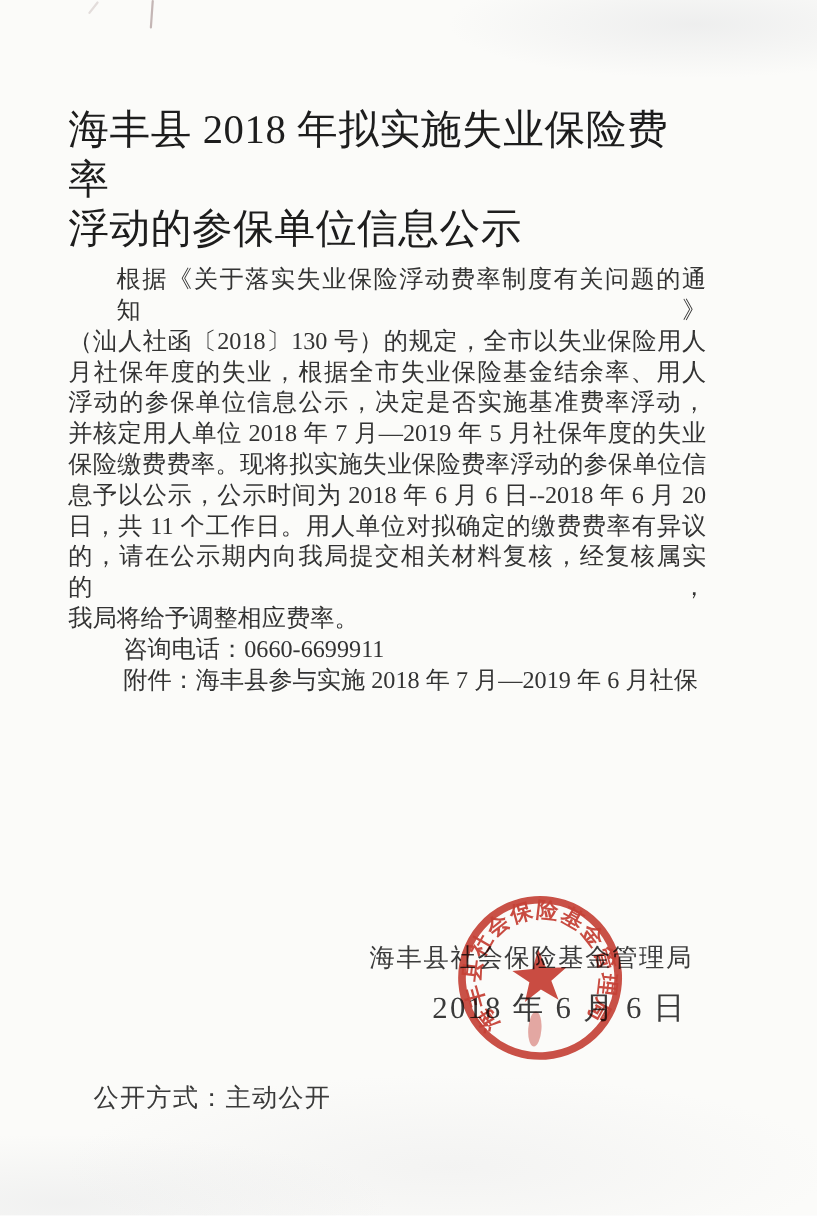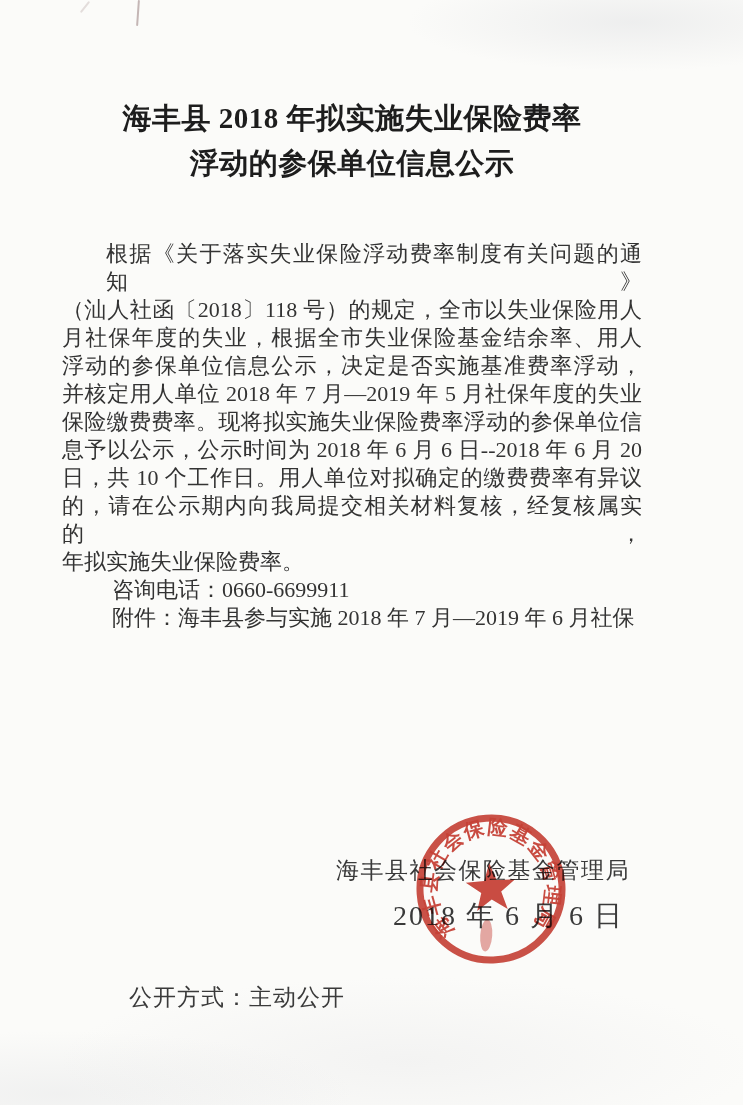--- a/index.html
+++ b/index.html
@@ -15,22 +15,22 @@
       radial-gradient(ellipse 500px 120px at 55% 96%, rgba(208,208,212,.18), transparent 70%),
       #fbfbf9;
     color:#323232;
   }
   .scan-artifact{position:absolute;background:#8d7272;border-radius:1px;}
   #scratch-1{left:137px;top:0;width:2px;height:26px;opacity:.5;transform:rotate(4deg);}
   #scratch-2{left:84px;top:0;width:2px;height:14px;opacity:.22;transform:rotate(38deg);}
 
   .title-block{
     position:absolute;left:62px;top:96px;width:580px;
-    text-align:center;font-weight:bold;color:#1d1d1d;
-    font-size:29px;line-height:45px;letter-spacing:.5px;
+    font-weight:normal;color:#1d1d1d;
+    font-size:37px;line-height:45px;letter-spacing:.5px;
   }
   .text-block{
     position:absolute;left:62px;top:240px;width:580px;
     font-size:22px;line-height:28px;color:#333;
   }
   .jline{text-align:justify;text-align-last:justify;}
   .indent-first{padding-left:44px;}
   .plain{text-align:left;}
   .indent-2{padding-left:50px;}
   .indent-4{padding-left:100px;}
@@ -38,21 +38,21 @@
   .sig-name{
     position:absolute;left:336px;top:855px;
     font-size:23px;letter-spacing:1.5px;color:#3a3a3a;
   }
   .sig-date{
     position:absolute;left:393px;top:897px;
     font-size:28px;letter-spacing:2px;color:#3a3a3a;
   }
   .disclosure{
     position:absolute;left:85px;top:982px;
-    font-size:23px;letter-spacing:1px;color:#3a3a3a;margin-left:44px;
+    font-size:23px;letter-spacing:1px;color:#3a3a3a;
   }
   .seal{
     position:absolute;left:411px;top:809px;width:160px;height:160px;
     mix-blend-mode:multiply;opacity:.88;
     transform:rotate(-4deg);
   }
   .seal svg{display:block;width:160px;height:160px;}
 </style>
 </head>
 <body>
@@ -62,29 +62,29 @@
   <div id="scratch-1" class="scan-artifact"></div>
   <div id="scratch-2" class="scan-artifact"></div>
 
   <div class="title-block">
     <div>海丰县 2018 年拟实施失业保险费率</div>
     <div>浮动的参保单位信息公示</div>
   </div>
 
   <div class="text-block">
     <div class="jline indent-first">根据《关于落实失业保险浮动费率制度有关问题的通知》</div>
-    <div class="jline">（汕人社函〔2018〕118 号）的规定，全市以失业保险用人</div>
+    <div class="jline">（汕人社函〔2018〕130 号）的规定，全市以失业保险用人</div>
     <div class="jline">月社保年度的失业，根据全市失业保险基金结余率、用人</div>
     <div class="jline">浮动的参保单位信息公示，决定是否实施基准费率浮动，</div>
     <div class="jline">并核定用人单位 2018 年 7 月—2019 年 5 月社保年度的失业</div>
     <div class="jline">保险缴费费率。现将拟实施失业保险费率浮动的参保单位信</div>
     <div class="jline">息予以公示，公示时间为 2018 年 6 月 6 日--2018 年 6 月 20</div>
-    <div class="jline">日，共 10 个工作日。用人单位对拟确定的缴费费率有异议</div>
+    <div class="jline">日，共 11 个工作日。用人单位对拟确定的缴费费率有异议</div>
     <div class="jline">的，请在公示期内向我局提交相关材料复核，经复核属实的，</div>
-    <div class="plain">年拟实施失业保险费率。</div>
+    <div class="plain">我局将给予调整相应费率。</div>
     <div class="plain indent-2">咨询电话：0660-6699911</div>
     <div class="plain indent-2">附件：海丰县参与实施 2018 年 7 月—2019 年 6 月社保</div>
   </div>
 
   <div class="sig-name">海丰县社会保险基金管理局</div>
   <div class="sig-date">2018 年 6 月 6 日</div>
 
   <div class="seal">
     <svg viewBox="0 0 160 160" xmlns="http://www.w3.org/2000/svg">
       <circle cx="80" cy="80" r="71" fill="none" stroke="#c1281c" stroke-width="7" opacity="0.92"></circle>

